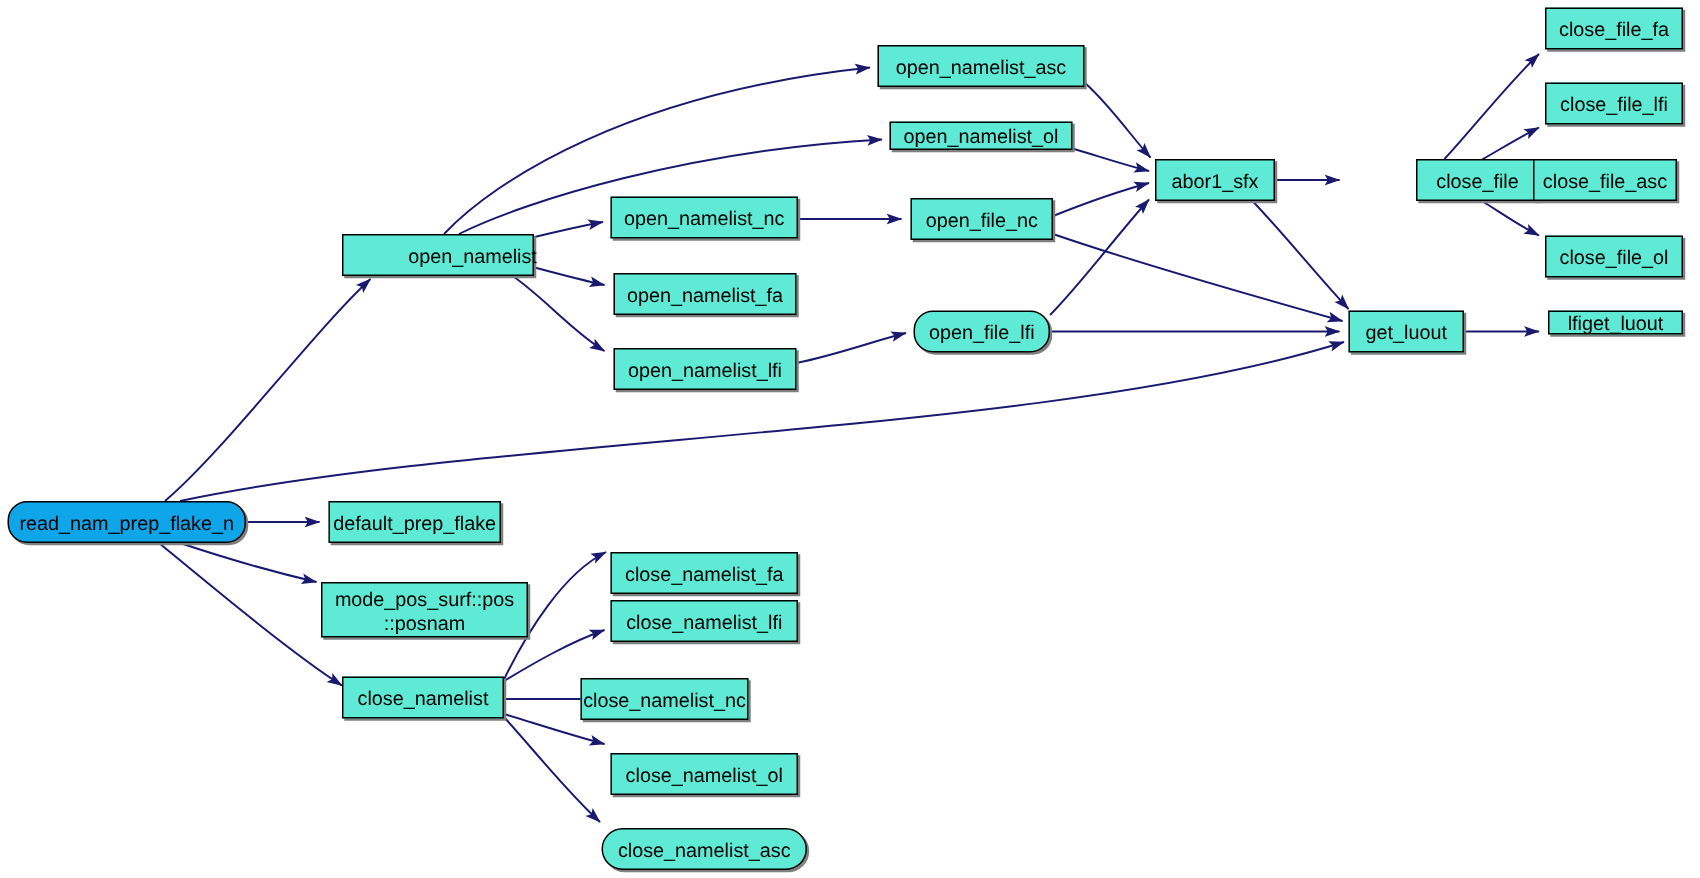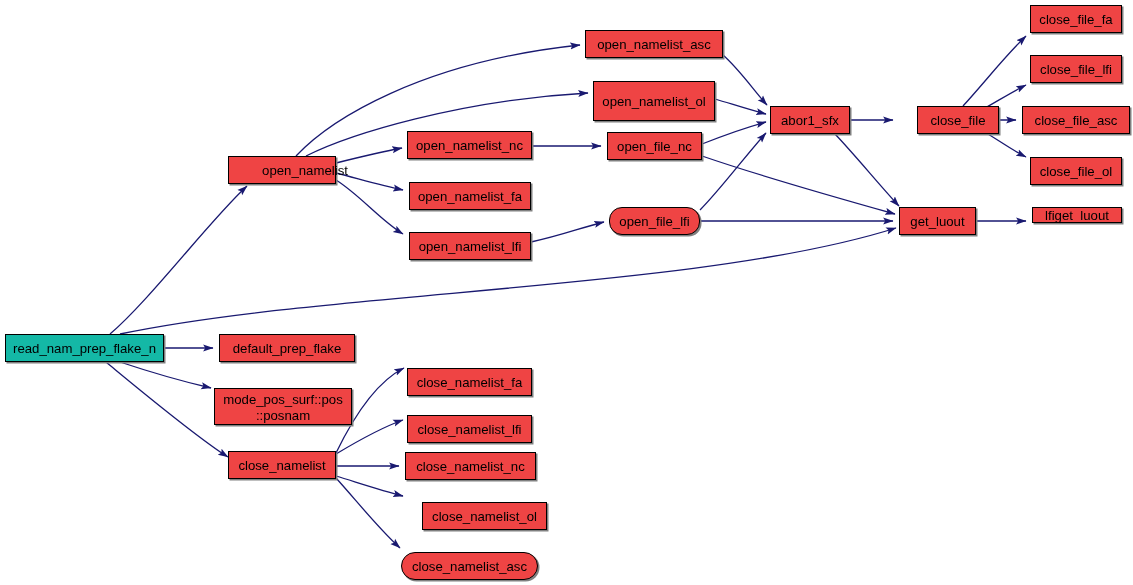--- a/index.html
+++ b/index.html
@@ -20,34 +20,35 @@
     left: 0;
     top: 0;
     width: 1133px;
     height: 585px;
     pointer-events: none;
   }
   .node {
     position: absolute;
     box-sizing: border-box;
     border: 1px solid #000000;
-    background: #ef4444;
+    background: #5eead4;
     color: #000000;
     font-size: 13.2px;
     line-height: 15px;
     display: flex;
     align-items: center;
     justify-content: center;
     text-align: center;
     white-space: pre;
     box-shadow: 1.5px 1.5px 0 0 #808080;
     z-index: 2;
   }
   .node.current {
-    background: #14b8a6;
+    background: #0ea5e9;
+    border-radius: 13px;
   }
   .node.two-line {
     line-height: 16px;
   }
 </style>
 </head>
 <body>
 
 <div id="canvas">
   <svg id="edges" viewBox="0 0 1133 585">
@@ -84,39 +85,39 @@
         <path d="M 976,221 L 1026,221" marker-end="url(#arrow)"></path>
         <path d="M 336,453 C 352,420 376,382 404,368" marker-end="url(#arrow)"></path>
         <path d="M 336,454 C 356,442 380,428 403,420" marker-end="url(#arrow)"></path>
         <path d="M 336,466 L 399,466" marker-end="url(#arrow)"></path>
         <path d="M 336,476 C 356,482 380,490 403,496" marker-end="url(#arrow)"></path>
         <path d="M 336,478 C 356,500 378,528 400,548" marker-end="url(#arrow)"></path>
       </g>
   </svg>
   <div id="node-layer">
       <div class="node current" style="left: 5px; top: 334px; width: 159px; height: 28px;"><span>read_nam_prep_flake_n</span></div>
-      <div class="node" style="left: 228px; top: 156px; width: 108px; height: 28px; padding-left: 46px;"><span>open_namelist</span></div>
-      <div class="node" style="left: 219px; top: 334px; width: 136px; height: 28px;"><span>default_prep_flake</span></div>
+      <div class="node" style="left: 228px; top: 156px; width: 128px; height: 28px; padding-left: 46px;"><span>open_namelist</span></div>
+      <div class="node" style="left: 219px; top: 334px; width: 115px; height: 28px;"><span>default_prep_flake</span></div>
       <div class="node two-line" style="left: 214px; top: 388px; width: 138px; height: 37px; align-items: flex-end;"><span>mode_pos_surf::pos
 ::posnam</span></div>
       <div class="node" style="left: 228px; top: 451px; width: 108px; height: 28px; align-items: center;"><span>close_namelist</span></div>
       <div class="node" style="left: 585px; top: 30px; width: 138px; height: 28px;"><span>open_namelist_asc</span></div>
-      <div class="node" style="left: 593px; top: 81px; width: 122px; height: 40px;"><span>open_namelist_ol</span></div>
+      <div class="node" style="left: 593px; top: 81px; width: 122px; height: 19px;"><span>open_namelist_ol</span></div>
       <div class="node" style="left: 407px; top: 131px; width: 125px; height: 28px;"><span>open_namelist_nc</span></div>
       <div class="node" style="left: 409px; top: 182px; width: 122px; height: 28px;"><span>open_namelist_fa</span></div>
       <div class="node" style="left: 409px; top: 232px; width: 122px; height: 28px;"><span>open_namelist_lfi</span></div>
       <div class="node" style="left: 607px; top: 132px; width: 95px; height: 28px;"><span>open_file_nc</span></div>
       <div class="node" style="left: 609px; top: 207px; width: 91px; height: 28px; border-radius: 13px;"><span>open_file_lfi</span></div>
       <div class="node" style="left: 770px; top: 106px; width: 80px; height: 28px;"><span>abor1_sfx</span></div>
-      <div class="node" style="left: 917px; top: 106px; width: 82px; height: 28px;"><span>close_file</span></div>
+      <div class="node" style="left: 944px; top: 106px; width: 82px; height: 28px;"><span>close_file</span></div>
       <div class="node" style="left: 899px; top: 207px; width: 77px; height: 28px;"><span>get_luout</span></div>
       <div class="node" style="left: 1030px; top: 5px; width: 92px; height: 28px;"><span>close_file_fa</span></div>
       <div class="node" style="left: 1030px; top: 55px; width: 92px; height: 28px;"><span>close_file_lfi</span></div>
-      <div class="node" style="left: 1022px; top: 106px; width: 108px; height: 28px;"><span>close_file_asc</span></div>
+      <div class="node" style="left: 1022px; top: 106px; width: 96px; height: 28px;"><span>close_file_asc</span></div>
       <div class="node" style="left: 1030px; top: 157px; width: 92px; height: 28px;"><span>close_file_ol</span></div>
       <div class="node" style="left: 1032px; top: 207px; width: 90px; height: 16px;"><span>lfiget_luout</span></div>
       <div class="node" style="left: 407px; top: 368px; width: 125px; height: 28px; text-align: right;"><span>close_namelist_fa</span></div>
-      <div class="node" style="left: 407px; top: 400px; width: 125px; height: 28px; margin-top: 15px;"><span>close_namelist_lfi</span></div>
-      <div class="node" style="left: 405px; top: 452px; width: 131px; height: 28px; text-align: center;"><span>close_namelist_nc</span></div>
-      <div class="node" style="left: 422px; top: 502px; width: 125px; height: 28px;"><span>close_namelist_ol</span></div>
+      <div class="node" style="left: 407px; top: 400px; width: 125px; height: 28px;"><span>close_namelist_lfi</span></div>
+      <div class="node" style="left: 387px; top: 452px; width: 112px; height: 28px; text-align: center;"><span>close_namelist_nc</span></div>
+      <div class="node" style="left: 407px; top: 502px; width: 125px; height: 28px;"><span>close_namelist_ol</span></div>
       <div class="node" style="left: 401px; top: 552px; width: 137px; height: 28px; border-radius: 14px;"><span>close_namelist_asc</span></div>
     </div>
 </div>
 
 </body></html>

